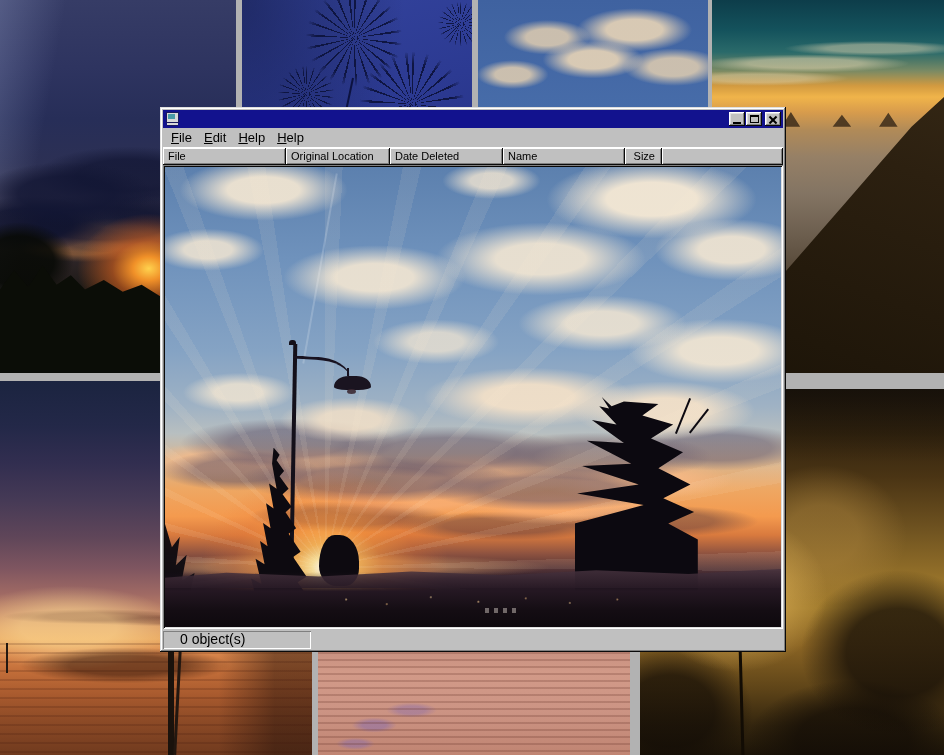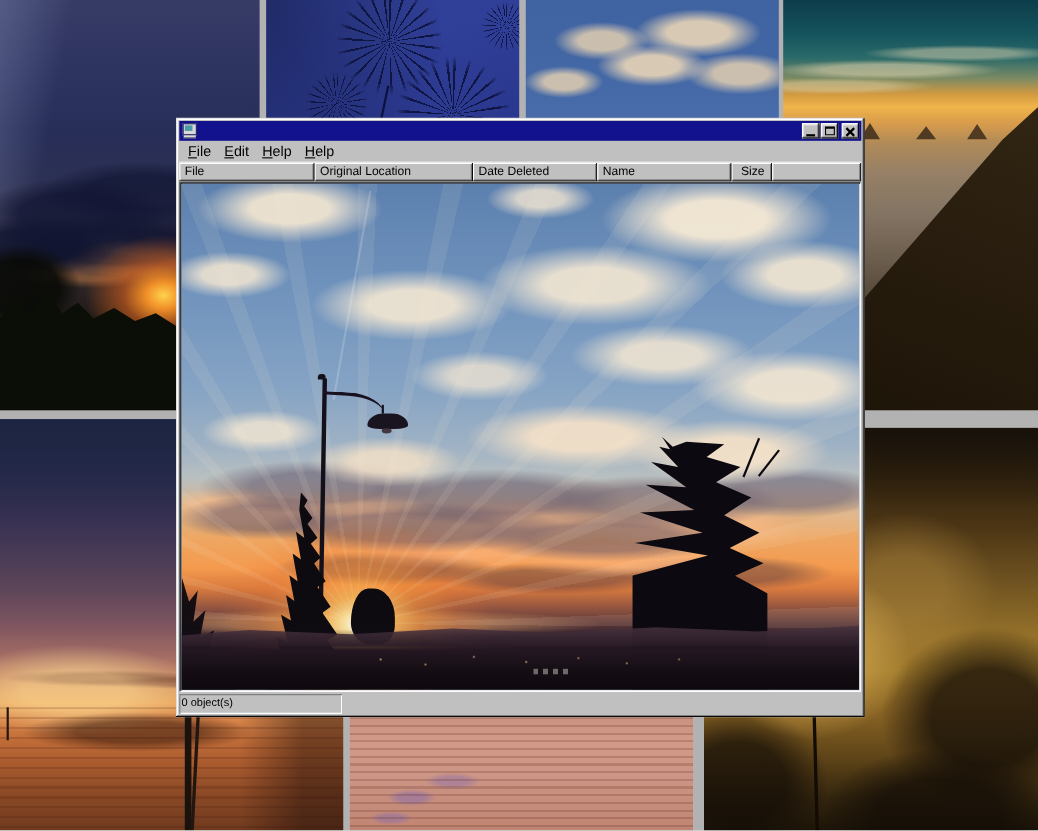--- a/index.html
+++ b/index.html
@@ -222,21 +222,21 @@
       radial-gradient(2px 2px at 20% 70%, rgba(255,200,130,.6), rgba(255,200,130,0) 80%),
       radial-gradient(2px 2px at 33% 40%, rgba(255,220,160,.6), rgba(255,220,160,0) 80%),
       radial-gradient(2px 2px at 47% 60%, rgba(255,210,150,.7), rgba(255,210,150,0) 80%),
       radial-gradient(2px 2px at 61% 45%, rgba(255,200,130,.55), rgba(255,200,130,0) 80%),
       radial-gradient(2px 2px at 74% 65%, rgba(255,215,150,.6), rgba(255,215,150,0) 80%),
       radial-gradient(2px 2px at 88% 50%, rgba(255,200,130,.55), rgba(255,200,130,0) 80%); }
   .lightrow { position:absolute; left:52%; bottom:3%; width:32px; height:5px;
     background:repeating-linear-gradient(90deg, rgba(250,240,230,.4) 0 4px, rgba(250,240,230,0) 4px 9px); }
 
   .statusbar { height:20px; flex:none; display:flex; gap:2px; padding-top:2px; box-sizing:border-box; }
-  .panel { background:#c0c0c0; font-size:10px; color:#000; line-height:17px; padding-left:2px; box-sizing:border-box;
+  .panel { background:#c0c0c0; font-size:14px; color:#000; line-height:17px; padding-left:17px; box-sizing:border-box;
     box-shadow: inset 1px 1px 0 #808080, inset -1px -1px 0 #ffffff; overflow:hidden; white-space:nowrap; }
   .panel.p1 { width:148px; flex:none; }
   .panel.p2 { flex:1; position:relative; }
   .grip { position:absolute; right:1px; bottom:1px; width:13px; height:13px;
     background:repeating-linear-gradient(135deg, transparent 0 2px, #fefefe 2px 3px, #868686 3px 4.5px, transparent 4.5px 6.5px);
     clip-path:polygon(100% 0, 100% 100%, 0 100%); }
 </style>
 </head>
 <body>
 
@@ -299,21 +299,21 @@
 
     <div class="menubar">
       <span class="menu-item">File</span>
       <span class="menu-item">Edit</span>
       <span class="menu-item">Help</span>
       <span class="menu-item">Help</span>
     </div>
 
     <div class="headerbar">
       <div class="col" style="width:123px">File</div>
-      <div class="col" style="width:144px">Original Location</div>
+      <div class="col" style="width:104px">Original Location</div>
       <div class="col" style="width:113px">Date Deleted</div>
       <div class="col" style="width:122px">Name</div>
       <div class="col size" style="width:37px">Size</div>
       <div class="col filler"></div>
     </div>
 
     <div class="client">
       <div class="photo">
         <div class="sky"></div>
         <div class="rays"></div>

